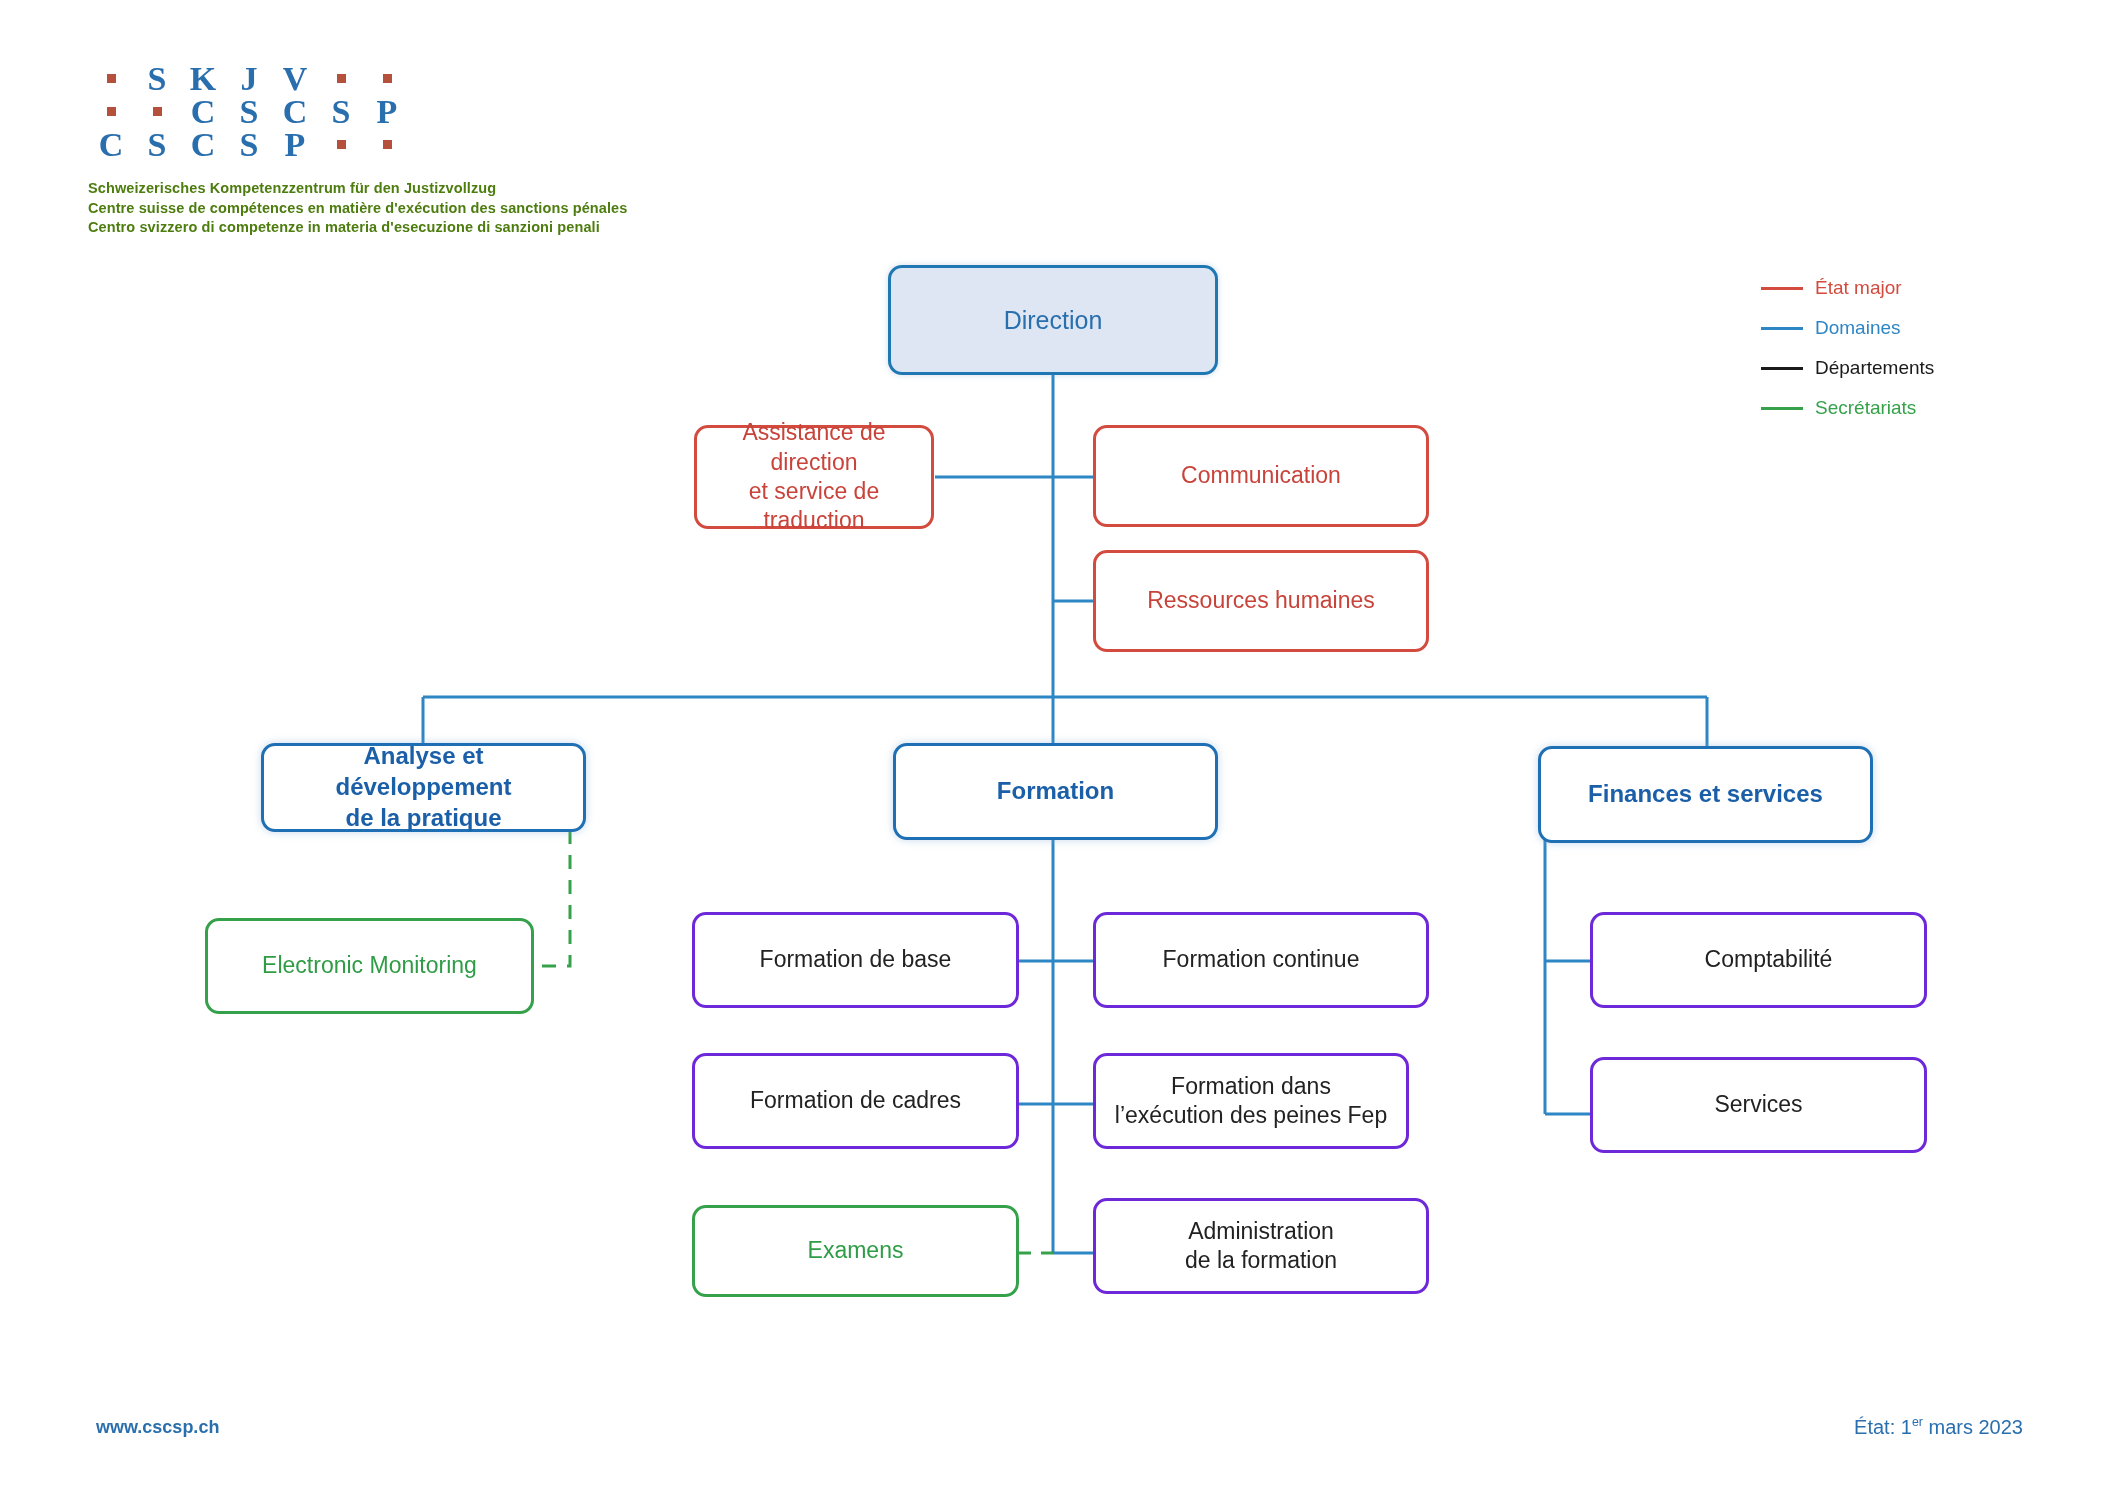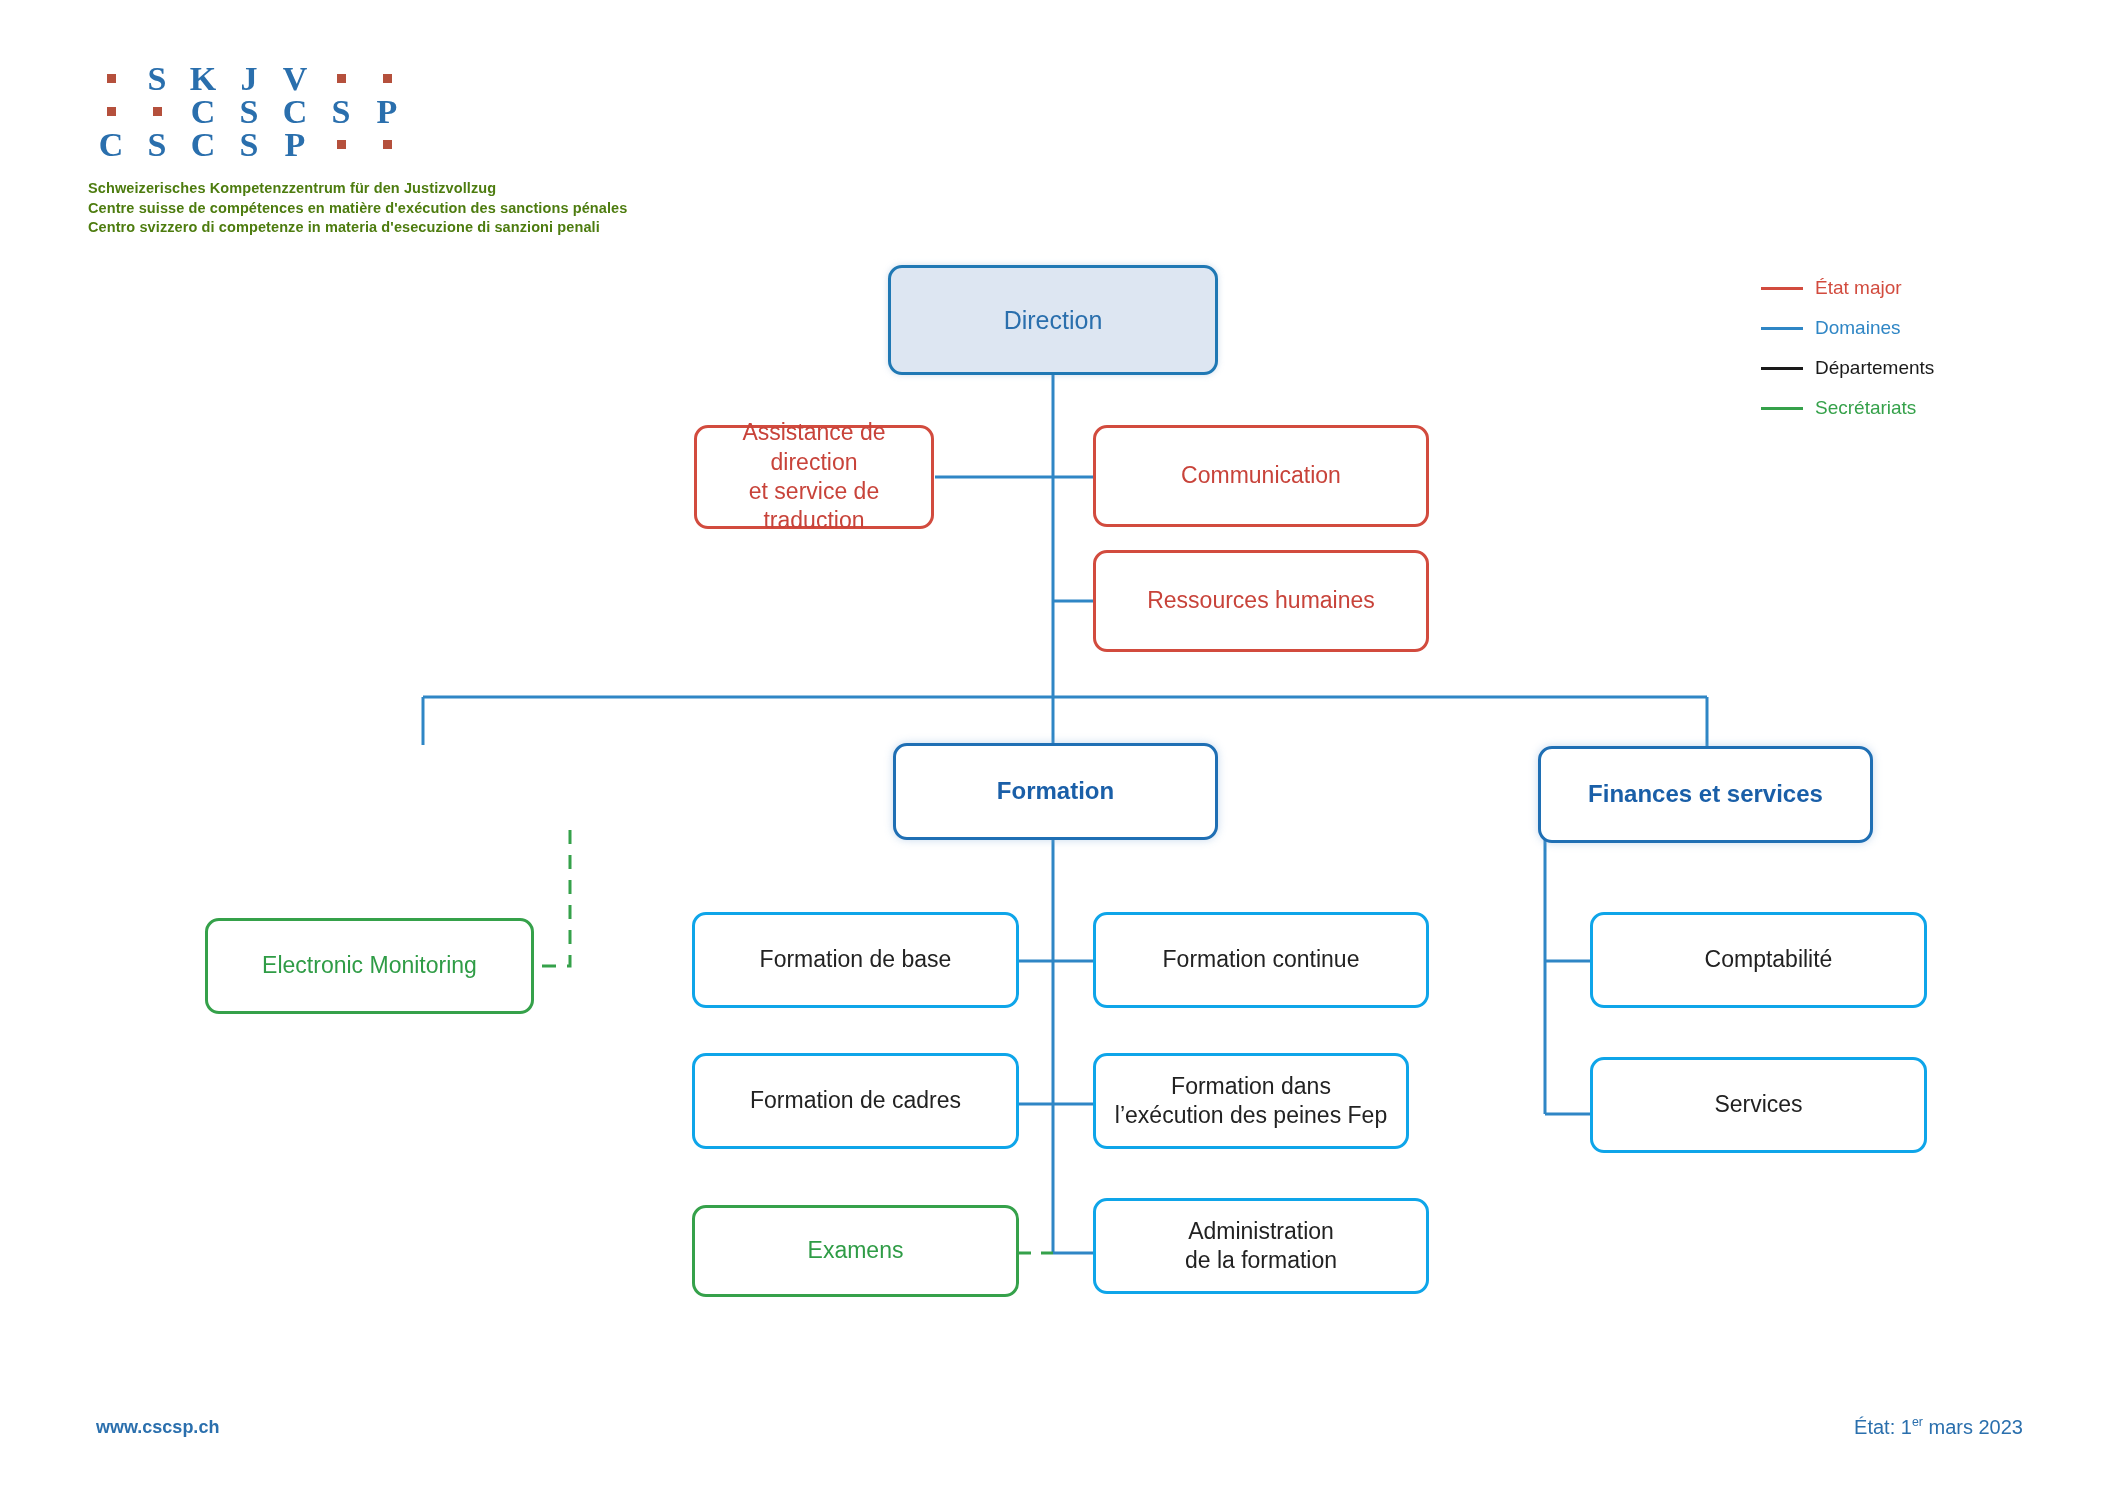--- a/index.html
+++ b/index.html
@@ -118,21 +118,21 @@
     font-size: 24px;
     font-weight: bold;
     box-shadow: 0 0 8px rgba(130,170,215,0.45);
   }
   .node.staff {
     border: 3px solid #d24b3e;
     color: #c8433a;
     font-size: 23px;
   }
   .node.dept {
-    border: 3px solid #0ea5e9;
+    border: 3px solid #6d28d9;
     color: #222222;
     font-size: 23px;
   }
   .node.secretariat {
     border: 3px solid #35a14a;
     color: #2f9c46;
     font-size: 23px;
   }
   
   #footer-left {
@@ -278,20 +278,26 @@
   </div>
 
   <div class="node staff" style="left:1093px; top:425px; width:336px; height:102px;">
     <span>Communication</span>
   </div>
 
   <div class="node staff" style="left:1093px; top:550px; width:336px; height:102px;">
     <span>Ressources humaines</span>
   </div>
 
+  <div class="node domain" style="left:261px; top:743px; width:325px; height:89px;">
+    <span>
+      <span>Analyse et développement</span>
+      <span>de la pratique</span>
+    </span>
+  </div>
 
   <div class="node domain" style="left:893px; top:743px; width:325px; height:97px;">
     <span>Formation</span>
   </div>
 
   <div class="node domain" style="left:1538px; top:746px; width:335px; height:97px;">
     <span>Finances et services</span>
   </div>
 
   <div class="node secretariat" style="left:205px; top:918px; width:329px; height:96px;">

